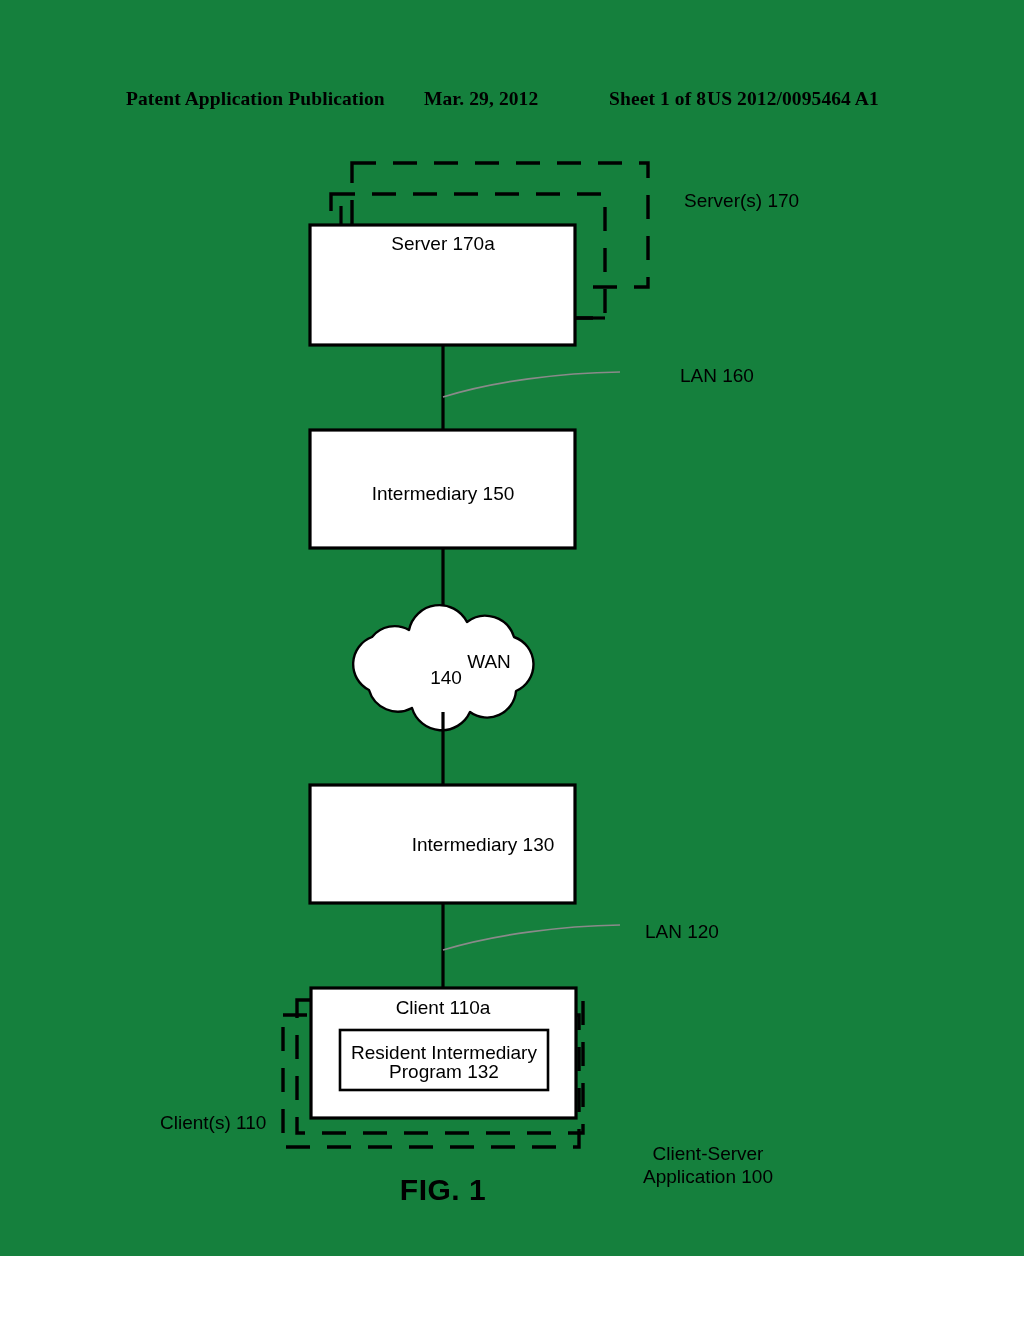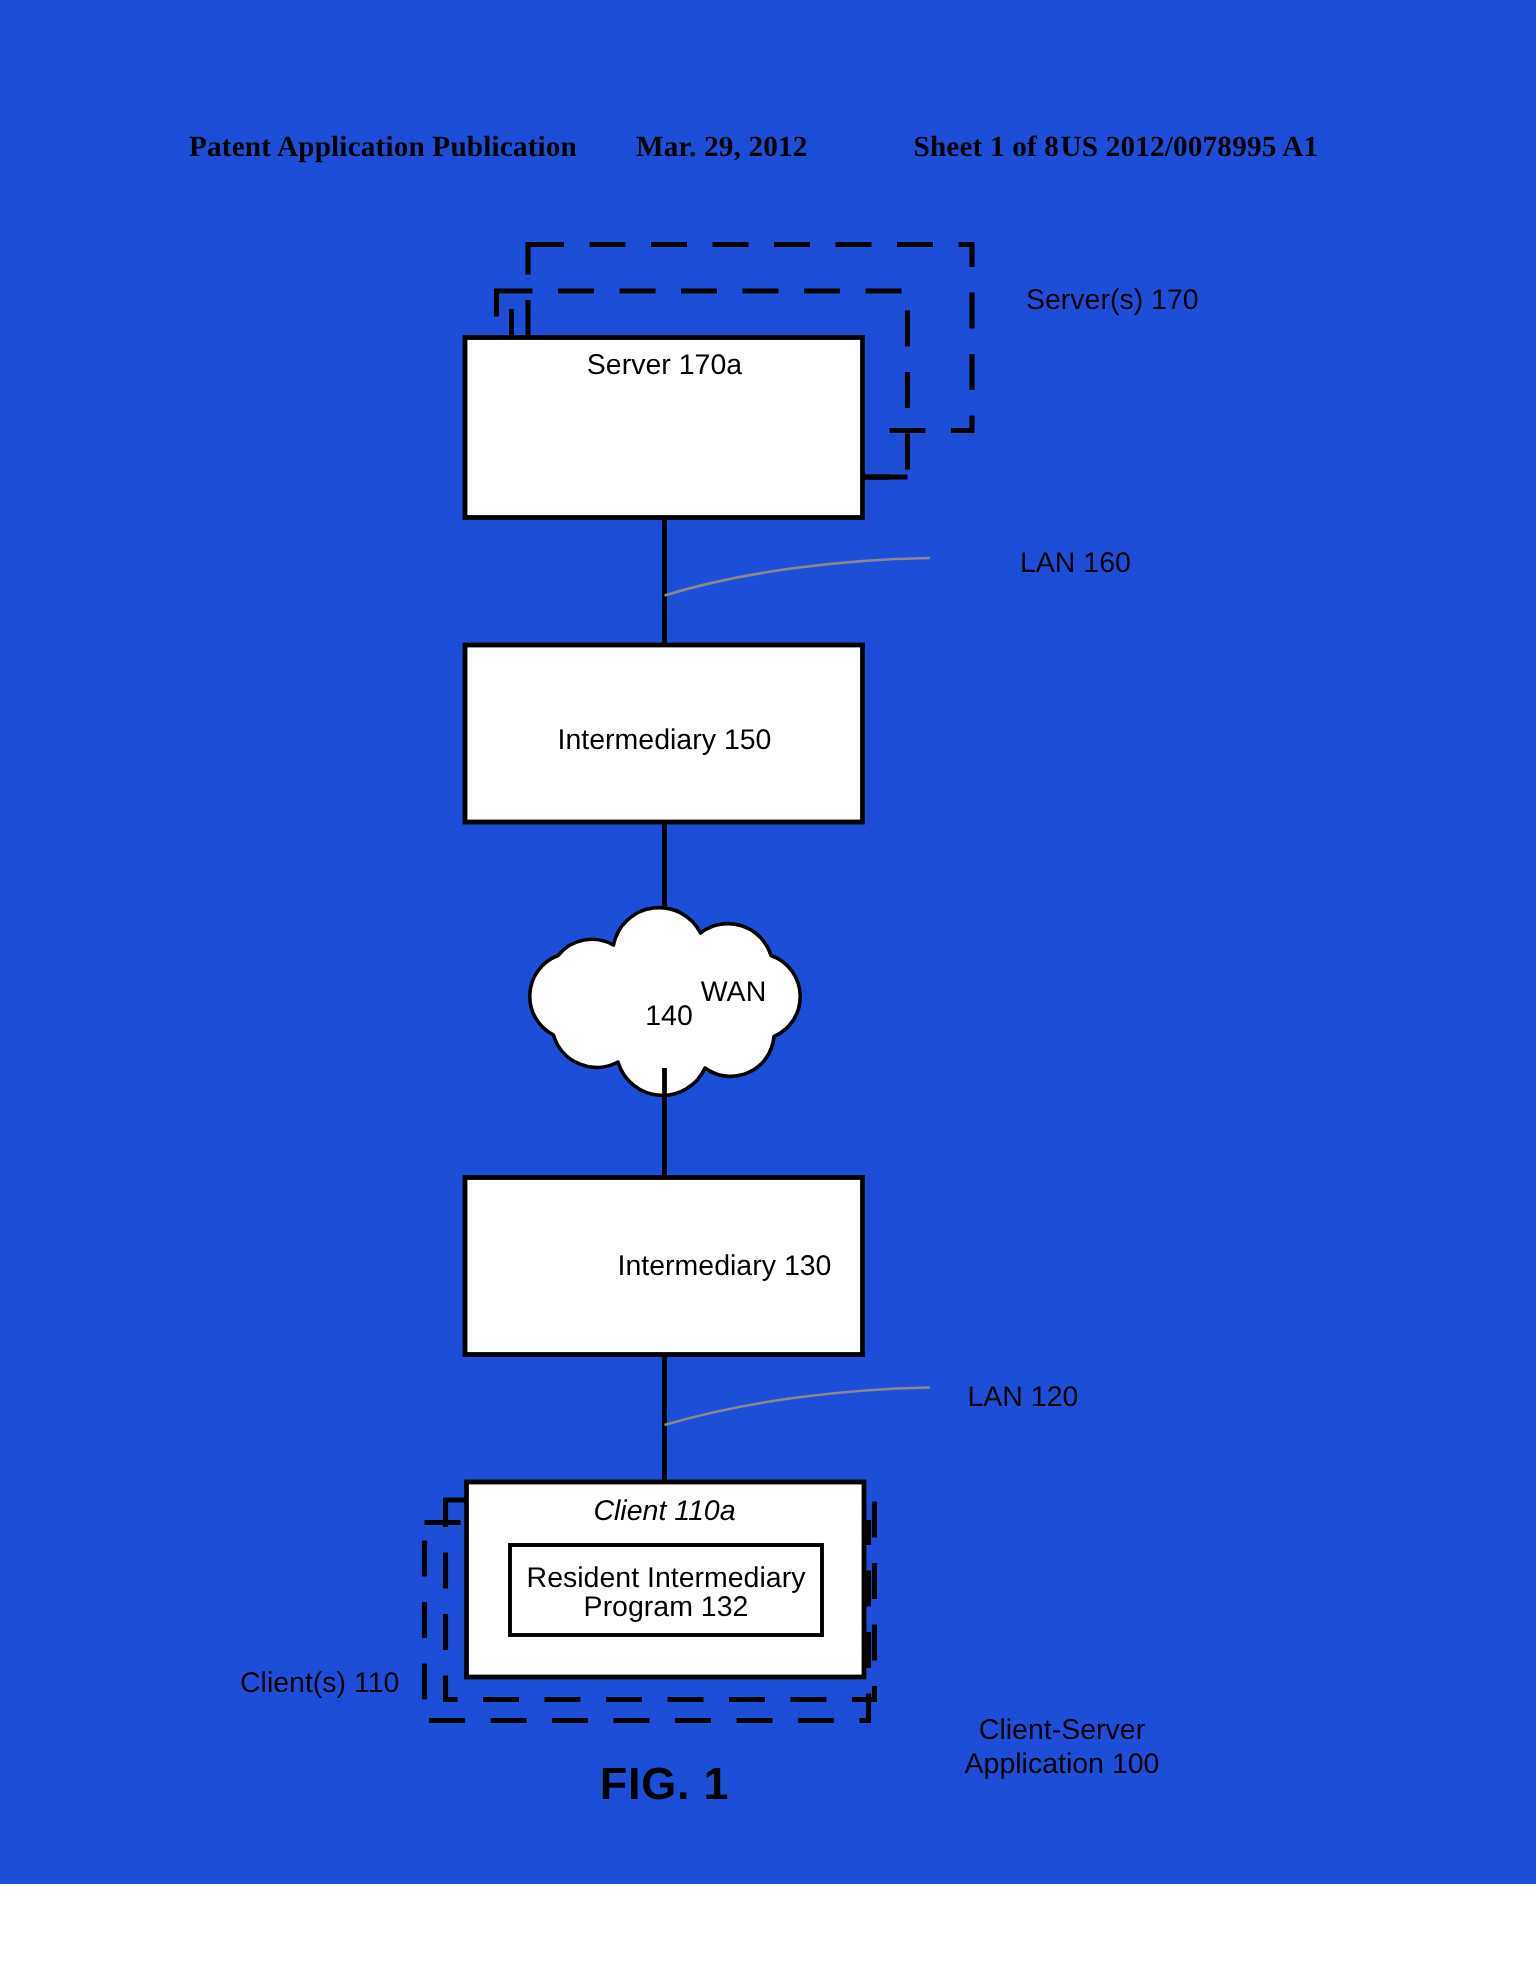--- a/index.html
+++ b/index.html
@@ -9,21 +9,21 @@
     background: #ffffff;
   }
   body {
     font-family: "Liberation Sans", sans-serif;
     color: #000000;
   }
   #page {
     position: relative;
     width: 1024px;
     height: 1256px;
-    background: #1d4ed8;
+    background: #15803d;
     overflow: hidden;
   }
 
   
   .hdr {
     position: absolute;
     top: 88px;
     font-family: "Liberation Serif", serif;
     font-weight: bold;
     font-size: 19.5px;
@@ -75,21 +75,21 @@
   .lbl.two-line { line-height: 1.38; }
 </style>
 </head>
 <body>
 
 <div id="page">
 
   <div class="hdr" id="hdr-pub">Patent Application Publication</div>
   <div class="hdr" id="hdr-date">Mar. 29, 2012</div>
   <div class="hdr" id="hdr-sheet">Sheet 1 of 8</div>
-  <div class="hdr" id="hdr-num">US 2012/0078995 A1</div>
+  <div class="hdr" id="hdr-num">US 2012/0095464 A1</div>
 
   <div id="figure">
 
     <svg viewBox="0 0 1024 1320" xmlns="http://www.w3.org/2000/svg">
 
       <rect x="352" y="163" width="296" height="124" fill="none" stroke="#000000" stroke-width="3.4" stroke-dasharray="24 17"></rect>
 
       <rect x="331" y="194" width="274" height="124" fill="none" stroke="#000000" stroke-width="3.4" stroke-dasharray="24 17"></rect>
 
       <rect x="310" y="225" width="265" height="120" fill="#ffffff" stroke="#000000" stroke-width="3.2"></rect>
@@ -140,21 +140,21 @@
 
     <div class="lbl center" style="left:443px; top:481px;">Intermediary 150</div>
 
     <div class="lbl center" style="left:446px; top:649px;margin-left:43px;">WAN</div>
     <div class="lbl center" style="left:446px; top:665px;">140</div>
 
     <div class="lbl center" style="left:443px; top:832px;margin-left:40px;">Intermediary 130</div>
 
     <div class="lbl" style="left:645px; top:919px;">LAN 120</div>
 
-    <div class="lbl center" style="left:443px; top:995px;font-style:italic;">Client 110a</div>
+    <div class="lbl center" style="left:443px; top:995px;">Client 110a</div>
 
     <div class="lbl center" style="left:444px; top:1040px;">Resident Intermediary</div>
     <div class="lbl center" style="left:444px; top:1059px;">Program 132</div>
 
     <div class="lbl" style="left:160px; top:1110px;">Client(s) 110</div>
 
     <div class="lbl center two-line" style="left:708px; top:1141px;">Client-Server</div>
     <div class="lbl center two-line" style="left:708px; top:1164px;">Application 100</div>
 
     <div class="figno" style="left:443px; top:1173px;">FIG. 1</div>

